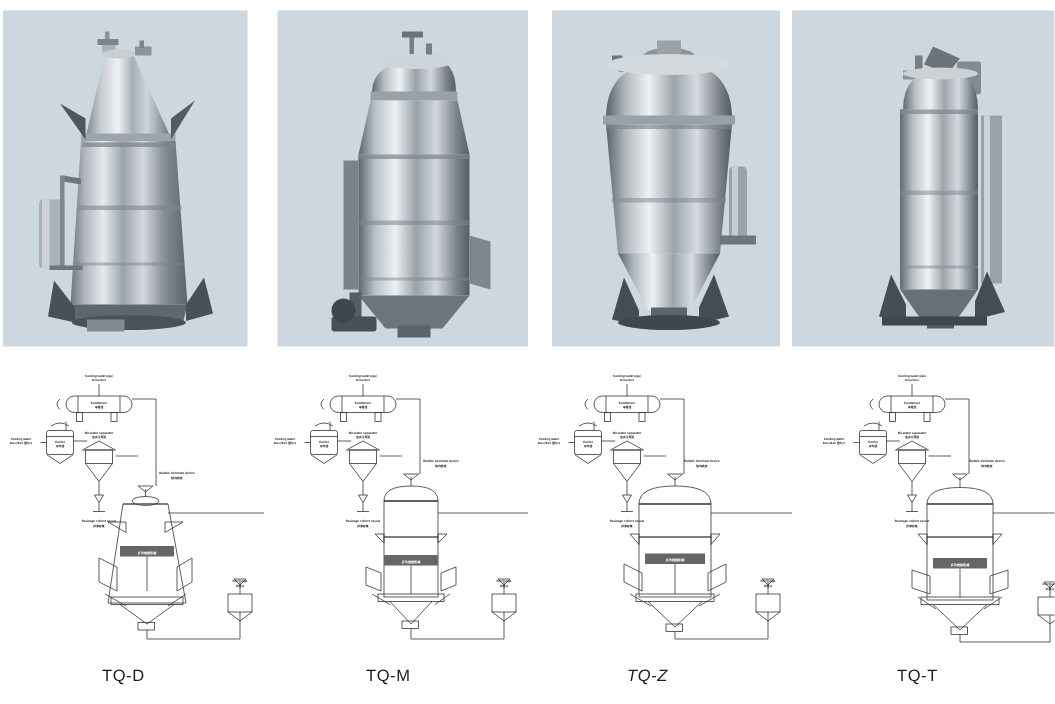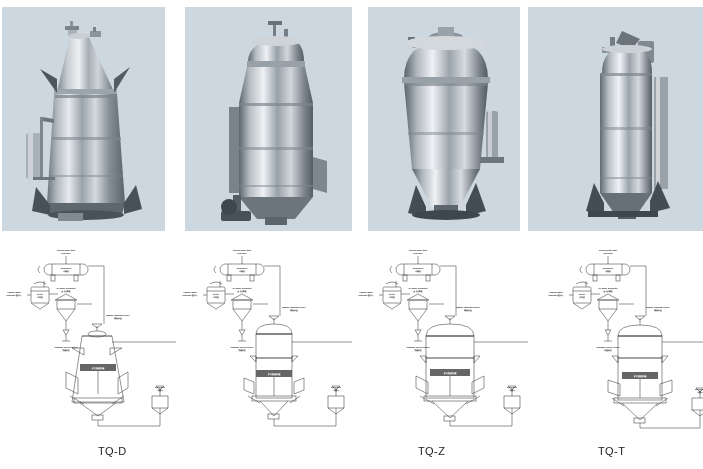--- a/index.html
+++ b/index.html
@@ -22,23 +22,23 @@
   #diag-0{left:0px;width:176px;}
   #diag-1{left:176px;width:176px;}
   #diag-2{left:352px;width:176px;}
   #diag-3{left:542px;width:175px;}
 
   .flow-svg{position:absolute;left:0;top:0;width:100%;height:200px;}
 
   .model-label{position:absolute;bottom:12px;width:100%;text-align:center;
                font-size:11px;color:#1b1b1b;letter-spacing:.4px;
                font-family:"Liberation Sans", sans-serif;}
-  #diag-0 .model-label{text-align:left;padding-left:98px;}
+  #diag-0 .model-label{text-align:left;padding-left:68px;}
   #diag-1 .model-label{text-align:left;padding-left:68px;}
-  #diag-2 .model-label{text-align:left;padding-left:66px;}
+  #diag-2 .model-label{text-align:left;padding-left:66px;font-style:italic;}
   #diag-3 .model-label{text-align:left;padding-left:56px;}
 
   .tiny{font-size:2.1px;fill:#222;font-family:"Liberation Sans", sans-serif;
         font-weight:bold;}
   .tiny2{font-size:1.9px;fill:#222;font-family:"Liberation Sans", sans-serif;}
 </style>
 </head>
 <body>
 
 <div id="photo-strip">
@@ -380,20 +380,21 @@
         <text x="66" y="54" class="tiny2">油水分离器</text>
         <text x="66" y="110">Drainage collect vessel</text>
         <text x="66" y="113" class="tiny2">排液收集</text>
         <text x="118" y="70">Bubble eliminate device</text>
         <text x="118" y="73" class="tiny2">除泡装置</text>
         <text x="160" y="150">Discharge</text>
         <text x="160" y="153" class="tiny2">出渣口</text>
         <text x="98" y="137" fill="#fff">多功能提取罐</text>
       </g>
     </svg>
+    <div class="model-label">TQ-M</div>
   </div>
 
   <div class="diagram-cell" id="diag-2">
     <svg class="flow-svg" viewBox="0 0 176 200">
       <g stroke="#3a3a3a" stroke-width="0.55" fill="none">
         <rect x="44" y="26" width="44" height="11" rx="5.5"></rect>
         <line x1="52" y1="26" x2="52" y2="37"></line>
           <line x1="80" y1="26" x2="80" y2="37"></line>
         <rect x="51" y="37" width="4" height="6"></rect>
           <rect x="74" y="37" width="4" height="6"></rect>

